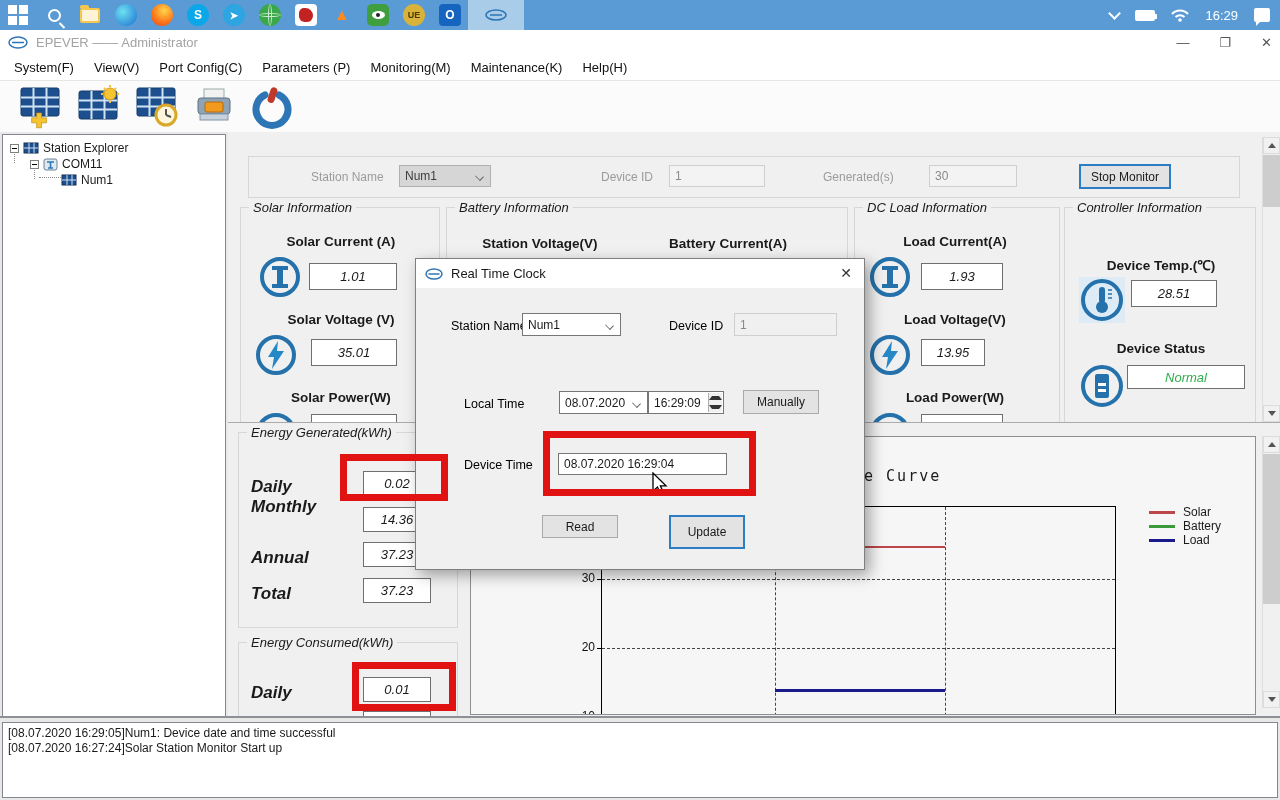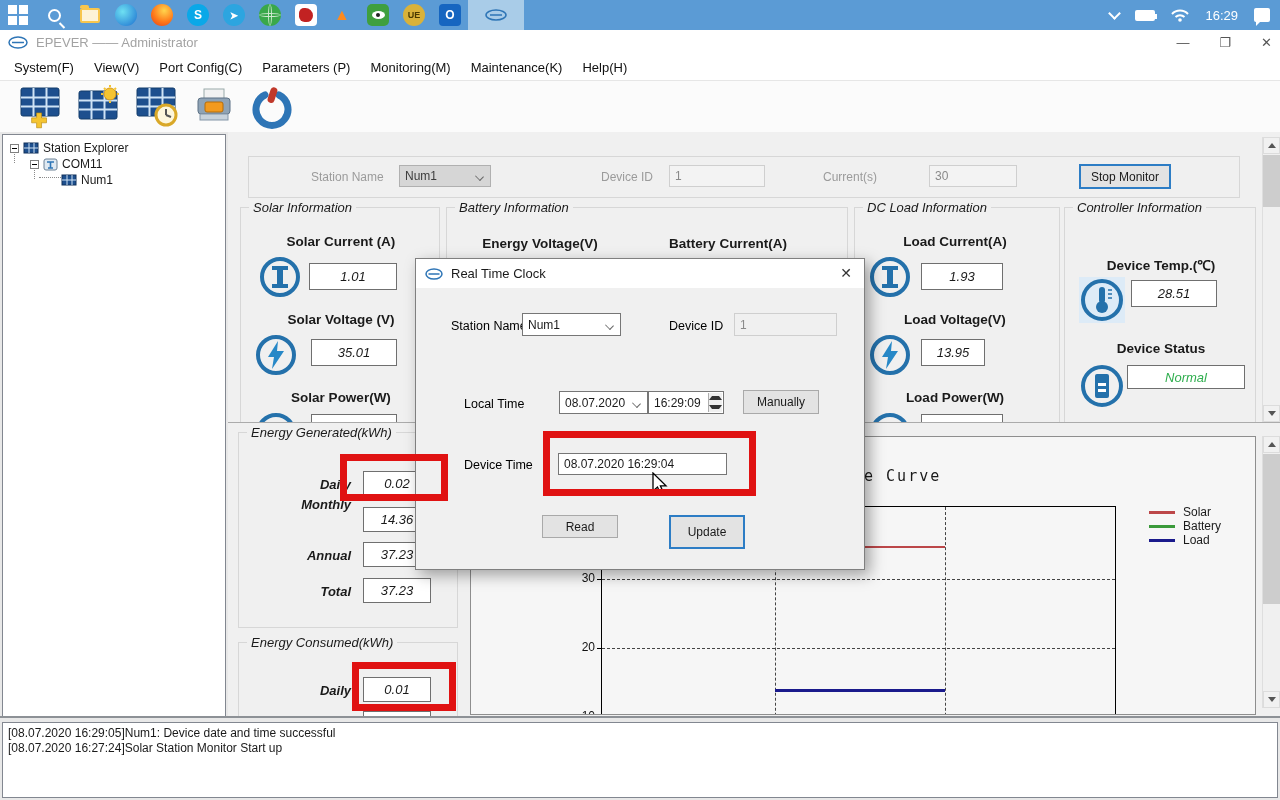--- a/index.html
+++ b/index.html
@@ -72,21 +72,21 @@
   .plot { position:absolute; left:130px; top:69px; width:515px; height:260px; border-top:1px solid #000; border-left:1px solid #000; border-right:1px solid #000; }
   .gridh { position:absolute; left:0; width:100%; border-top:1px dashed #444; }
   .gridv { position:absolute; top:0; height:100%; border-left:1px dashed #444; }
   .tick-lab { position:absolute; width:28px; text-align:right; font-size:12px; color:#111; }
   .tickmark { position:absolute; width:5px; height:1px; background:#000; left:-5px; }
   .dline { position:absolute; }
   .leg-row { position:absolute; display:flex; align-items:center; gap:8px; font-size:12px; }
   .leg-swatch { width:26px; height:3px; }
 
   
-  .en-lab { position:absolute; font-weight:bold; font-style:italic; font-size:13px; width:100px; text-align:right; }
+  .en-lab { position:absolute; font-weight:bold; font-style:italic; font-size:17px; width:100px; text-align:left; }
 
   
   .logbox { left:2px; top:722px; width:1276px; height:76px; background:#fff; border:1px solid #828790; font-size:12px; padding:3px 5px; line-height:15px; }
 
   
   .dialog { left:415px; top:258px; width:450px; height:312px; background:#f0f0f0; border:1px solid #7f7f7f;
             box-shadow:5px 5px 14px rgba(0,0,0,.35); z-index:50; }
   .dlg-title { position:absolute; left:0; top:0; width:100%; height:29px; background:#fff; display:flex; align-items:center;text-align:right; }
   .dlg-title-text { font-size:13px; margin-left:8px; }
   .dlg-close { position:absolute; right:12px; top:6px; font-size:14px; color:#333; }
@@ -301,21 +301,21 @@
   <div class="abs main-top">
 
     <div class="grp" style="left:20px;top:24px;width:992px;height:42px">
       <div class="graylab" style="left:62px;top:13px">Station Name</div>
       <div class="combo-dis" style="left:150px;top:8px;width:92px;height:22px">
         <span>Num1</span>
         <div class="chev"></div>
       </div>
       <div class="graylab" style="left:352px;top:13px">Device ID</div>
       <div class="dis-input" style="left:420px;top:8px;width:96px;height:22px">1</div>
-      <div class="graylab" style="left:574px;top:13px">Current(s)</div>
+      <div class="graylab" style="left:574px;top:13px">Generated(s)</div>
       <div class="dis-input" style="left:680px;top:8px;width:88px;height:22px">30</div>
       <div class="btn btn-focus" style="left:830px;top:7px;width:92px;height:25px">Stop Monitor</div>
     </div>
 
     <div class="grp" style="left:12px;top:75px;width:200px;height:230px;border-bottom:none">
       <div class="grp-title">Solar Information</div>
       <div class="sec-h" style="left:10px;top:26px;width:180px">Solar Current (A)</div>
       <svg class="icn" style="left:18px;top:48px" width="42" height="42">
         <circle cx="21" cy="21" r="18" fill="none" stroke="#2471ab" stroke-width="4"></circle>
         <rect x="13" y="10" width="16" height="4" fill="#2471ab"></rect>
@@ -331,21 +331,21 @@
       <div class="valbox" style="left:70px;top:131px;width:86px;height:27px">35.01</div>
       <div class="sec-h" style="left:10px;top:182px;width:180px">Solar Power(W)</div>
       <svg class="icn" style="left:14px;top:204px" width="42" height="42">
         <circle cx="21" cy="21" r="18" fill="none" stroke="#2471ab" stroke-width="4"></circle>
       </svg>
       <div class="valbox" style="left:70px;top:206px;width:86px;height:27px"></div>
     </div>
 
     <div class="grp" style="left:218px;top:75px;width:402px;height:230px;border-bottom:none">
       <div class="grp-title">Battery Information</div>
-      <div class="sec-h" style="left:8px;top:28px;width:170px">Energy Voltage(V)</div>
+      <div class="sec-h" style="left:8px;top:28px;width:170px">Station Voltage(V)</div>
       <div class="sec-h" style="left:196px;top:28px;width:170px">Battery Current(A)</div>
     </div>
 
     <div class="grp" style="left:626px;top:75px;width:206px;height:230px;border-bottom:none">
       <div class="grp-title">DC Load Information</div>
       <div class="sec-h" style="left:10px;top:26px;width:180px">Load Current(A)</div>
       <svg class="icn" style="left:14px;top:48px" width="42" height="42">
         <circle cx="21" cy="21" r="18" fill="none" stroke="#2471ab" stroke-width="4"></circle>
         <rect x="13" y="10" width="16" height="4" fill="#2471ab"></rect>
           <rect x="13" y="28" width="16" height="4" fill="#2471ab"></rect>

